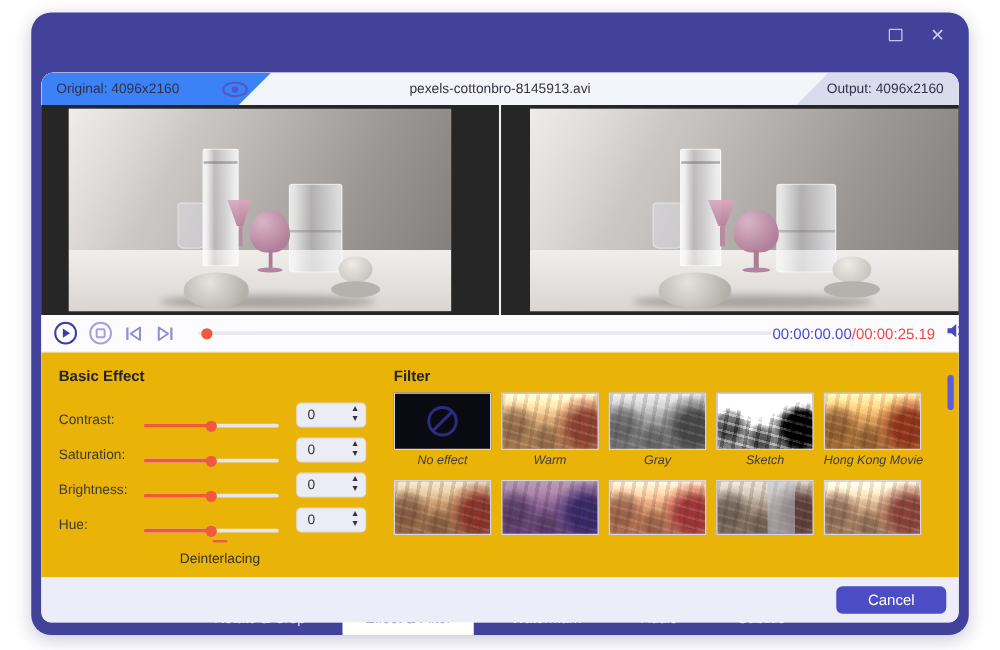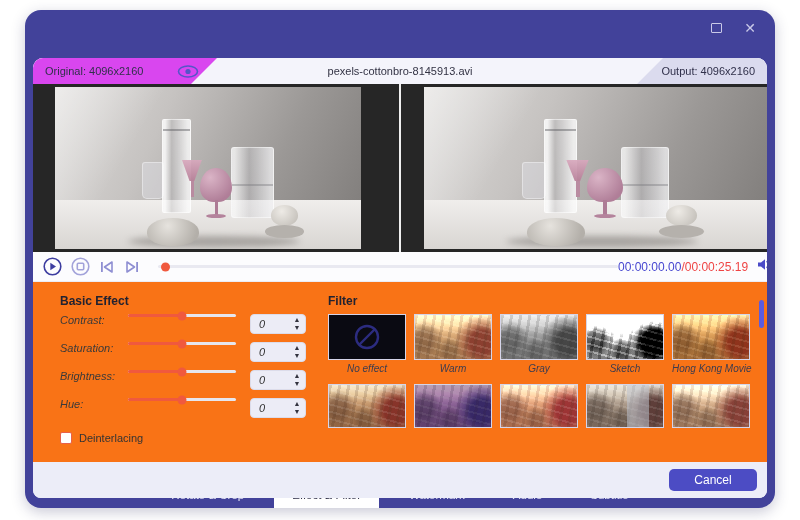--- a/index.html
+++ b/index.html
@@ -20,21 +20,21 @@
           align-items:flex-end; }
   .tab { padding:6px 16px 7px; margin:0 8px; font-size:11.5px; color:#e6e6f6; white-space:nowrap; cursor:pointer; }
   .tab.active { background:#ffffff; color:#2e2e48; border-radius:9px 9px 0 0; padding:7px 18px 7px; margin:0 6px; }
 
   
   .content { position:absolute; left:8px; right:8px; top:48px; bottom:10px; background:#ffffff;
              border-radius:10px 10px 8px 8px; overflow:hidden; display:flex; flex-direction:column; }
 
   
   .info-strip { position:relative; height:26px; background:#f4f4fb; flex:none; }
-  .orig-tab { position:absolute; left:0; top:0; height:100%; width:184px; background:#d946ef;
+  .orig-tab { position:absolute; left:0; top:0; height:100%; width:184px; background:#3b82f6;
               clip-path:polygon(0 0, 184px 0, 158px 100%, 0 100%);
               display:flex; align-items:center; padding-left:12px; gap:34px;
               font-size:11px; color:#30304a; }
   .out-tab { position:absolute; right:0; top:0; height:100%; width:130px; background:#dbdbee;
              clip-path:polygon(26px 0, 100% 0, 100% 100%, 0 100%);
              display:flex; align-items:center; justify-content:flex-end; padding-right:12px;
              font-size:11px; color:#30304a; }
   .filename { position:absolute; left:0; right:0; top:0; height:100%; display:flex;
               align-items:center; justify-content:center; font-size:11px; color:#333344; pointer-events:none; }
   .eye-svg { display:block; }
@@ -89,35 +89,35 @@
   .pb-gap { width:9px; flex:none; }
   .seek { position:relative; width:460px; height:3px; background:#e9e9f1; border-radius:2px; margin-left:18px; flex:none; cursor:pointer; }
   .seek-dot { position:absolute; left:3px; top:50%; width:9px; height:9px; border-radius:50%;
               background:#f0593e; transform:translateY(-50%); }
   .time { margin-left:auto; font-size:12px; white-space:nowrap; }
   .time .cur { color:#4646d0; }
   .time .rest { color:#ef4444; }
   .speaker { margin-left:8px; }
 
   
-  .panel { flex:1; display:flex; background:#f97316;padding-left:13px; }
+  .panel { flex:1; display:flex; background:#eab308; }
   .basic { width:272px; flex:none; padding:12px 0 0 14px; }
   .sec-title { font-size:12px; font-weight:bold; color:#222230; margin-bottom:6px; }
-  .be-row { display:flex; align-items:flex-start; height:28px;font-style:italic; }
+  .be-row { display:flex; align-items:flex-end; height:28px; }
   .be-label { width:68px; font-size:11px; color:#3a3a3a; flex:none; }
   .slider { position:relative; width:108px; height:3px; background:#e6e6ee; border-radius:2px; margin-right:14px; flex:none; cursor:pointer; }
   .slider-fill { position:absolute; left:0; top:0; height:100%; width:50%; background:#f0593e; border-radius:2px; }
   .slider-dot { position:absolute; left:50%; top:50%; width:9px; height:9px; background:#f0593e;
                 border-radius:50%; transform:translate(-50%,-50%); }
   .spinbox { width:56px; height:20px; background:#ececf6; border:1px solid #dcdcea; border-radius:4px;
              display:flex; align-items:center; font-size:11px; color:#333; }
   .spin-val { flex:1; padding-left:8px; }
   .spin-arrows { width:16px; display:flex; flex-direction:column; align-items:center; line-height:6px; }
   .spin-arrows span { font-size:7px; color:#33333f; cursor:pointer; height:8px; display:flex; align-items:center; }
-  .chk-row { display:flex; align-items:flex-start; gap:7px; margin-top:6px; height:16px; }
+  .chk-row { display:flex; align-items:center; gap:7px; margin-top:6px; height:16px;flex-direction:column; }
   .checkbox { width:12px; height:12px; border:1.6px solid #e8604a; border-radius:2px; background:#fff; cursor:pointer; }
   .chk-label { font-size:11px; color:#333; }
   .btn-row { display:flex; gap:10px; margin-top:10px; }
   .ghost-btn { height:21px; padding:0 18px; border:1px solid #7070d4; border-radius:7px; background:#fff;
                color:#4646a8; font-size:11px; display:flex; align-items:center; justify-content:center; cursor:pointer; }
 
   
   .filters { flex:1; position:relative; padding:12px 18px 0 10px; }
   .f-grid { display:flex; gap:8px; margin-top:6px;font-style:italic; }
   .f-card { width:78px; flex:none; cursor:pointer; }

